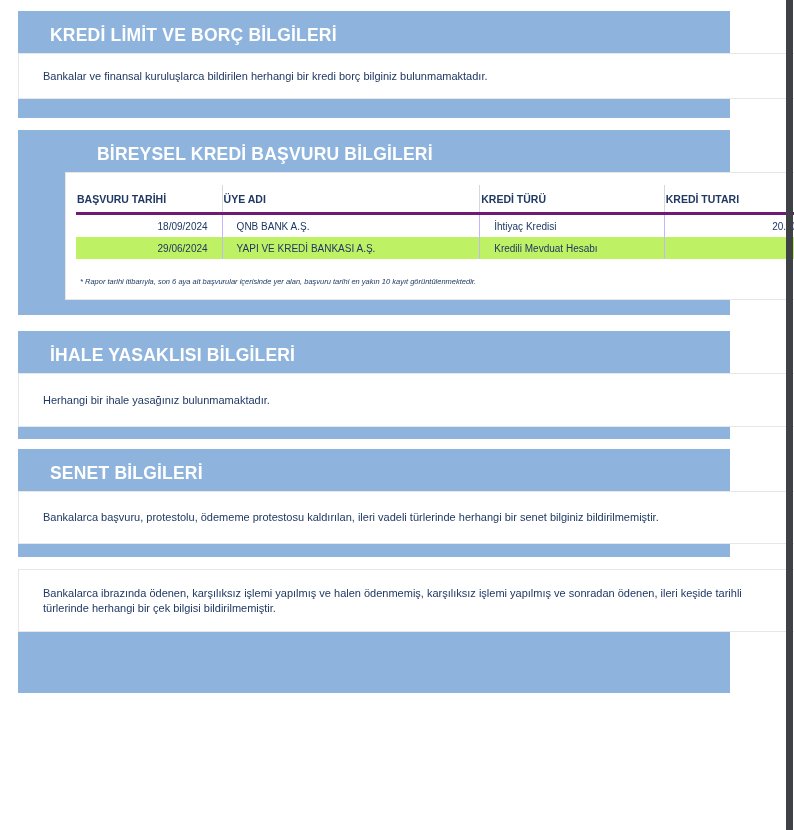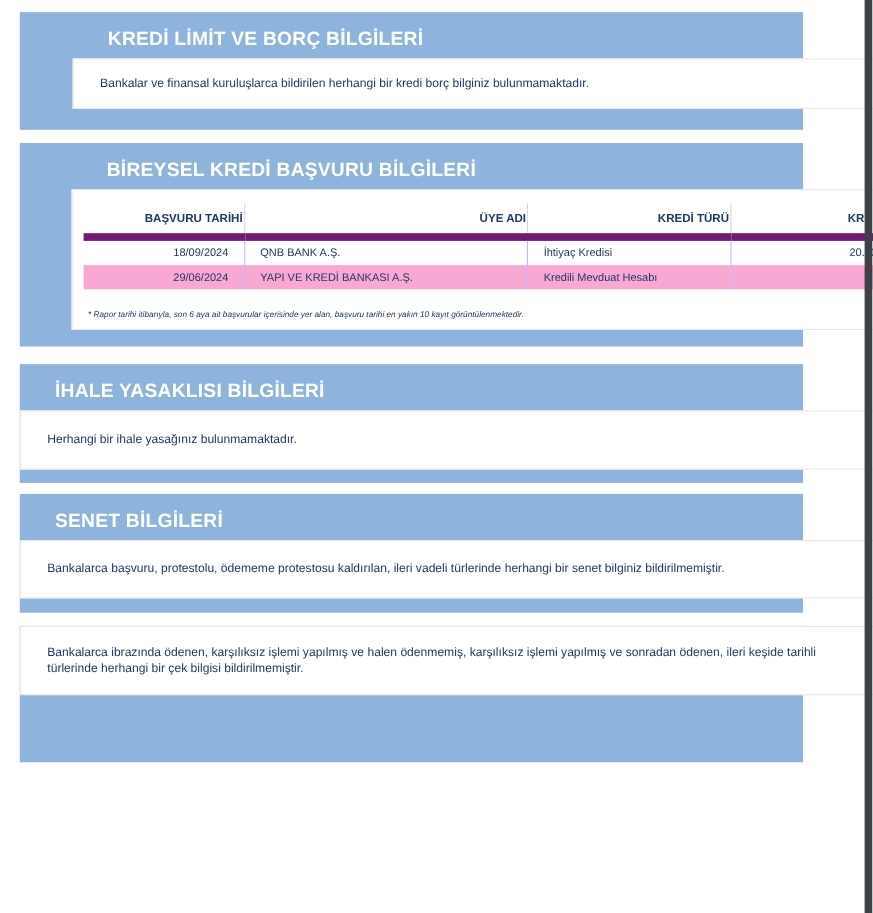--- a/index.html
+++ b/index.html
@@ -39,53 +39,53 @@
     box-sizing:border-box;
   }
   .panel.message{
     display:flex;align-items:center;
     padding:0 30px 0 24px;
     color:#1F3864;
     font-size:11px;
     line-height:15px;
   }
   
-  .s1{height:107px;padding-left:48px;}          .s1 .panel{height:46px;}
+  .s1{height:107px;}          .s1 .panel{height:46px;}
   .s2{height:185px;margin-top:12px;padding-left:47px;} .s2 .panel{height:128px;padding:12px 10px 0 10px;}
   .s3{height:108px;margin-top:8px;}  .s3 .panel{height:54px;}
   .s4{height:108px;margin-top:16px;} .s4 .panel{height:54px;}
   .s5{height:108px;margin-top:10px;} .s5 .panel{height:53px;}
   .s6{height:124px;margin-top:12px;} .s6 .panel{height:63px;}
   
   table.apps{
     width:100%;
     border-collapse:collapse;
     table-layout:fixed;
     color:#1F3864;
   }
   table.apps col.c1{width:19%;}
   table.apps col.c2{width:33.5%;}
   table.apps col.c3{width:24%;}
   table.apps col.c4{width:23.5%;}
   table.apps th{
     font-size:10.5px;font-weight:bold;
-    text-align:right;
+    text-align:left;
     height:25px;
-    border-bottom:7px solid #701a75;
+    border-bottom:3px solid #701a75;
   }
   table.apps th + th{border-left:1px solid #d8d8d8;}
   table.apps td{
     font-size:10px;
     height:22px;
     padding:0;
   }
   table.apps td + td{border-left:1px solid #c4b5fd;}
   table.apps td.al-r{text-align:right;padding-right:14px;}
   table.apps td.al-l{text-align:left;padding-left:14px;}
-  tr.row-alt td{background:#f9a8d4;}
+  tr.row-alt td{background:#bef264;}
   .footnote{
     margin-top:18px;
     margin-left:4px;
     font-size:7.5px;
     font-style:italic;
     color:#1F3864;
   }
 </style>
 </head>
 <body>

